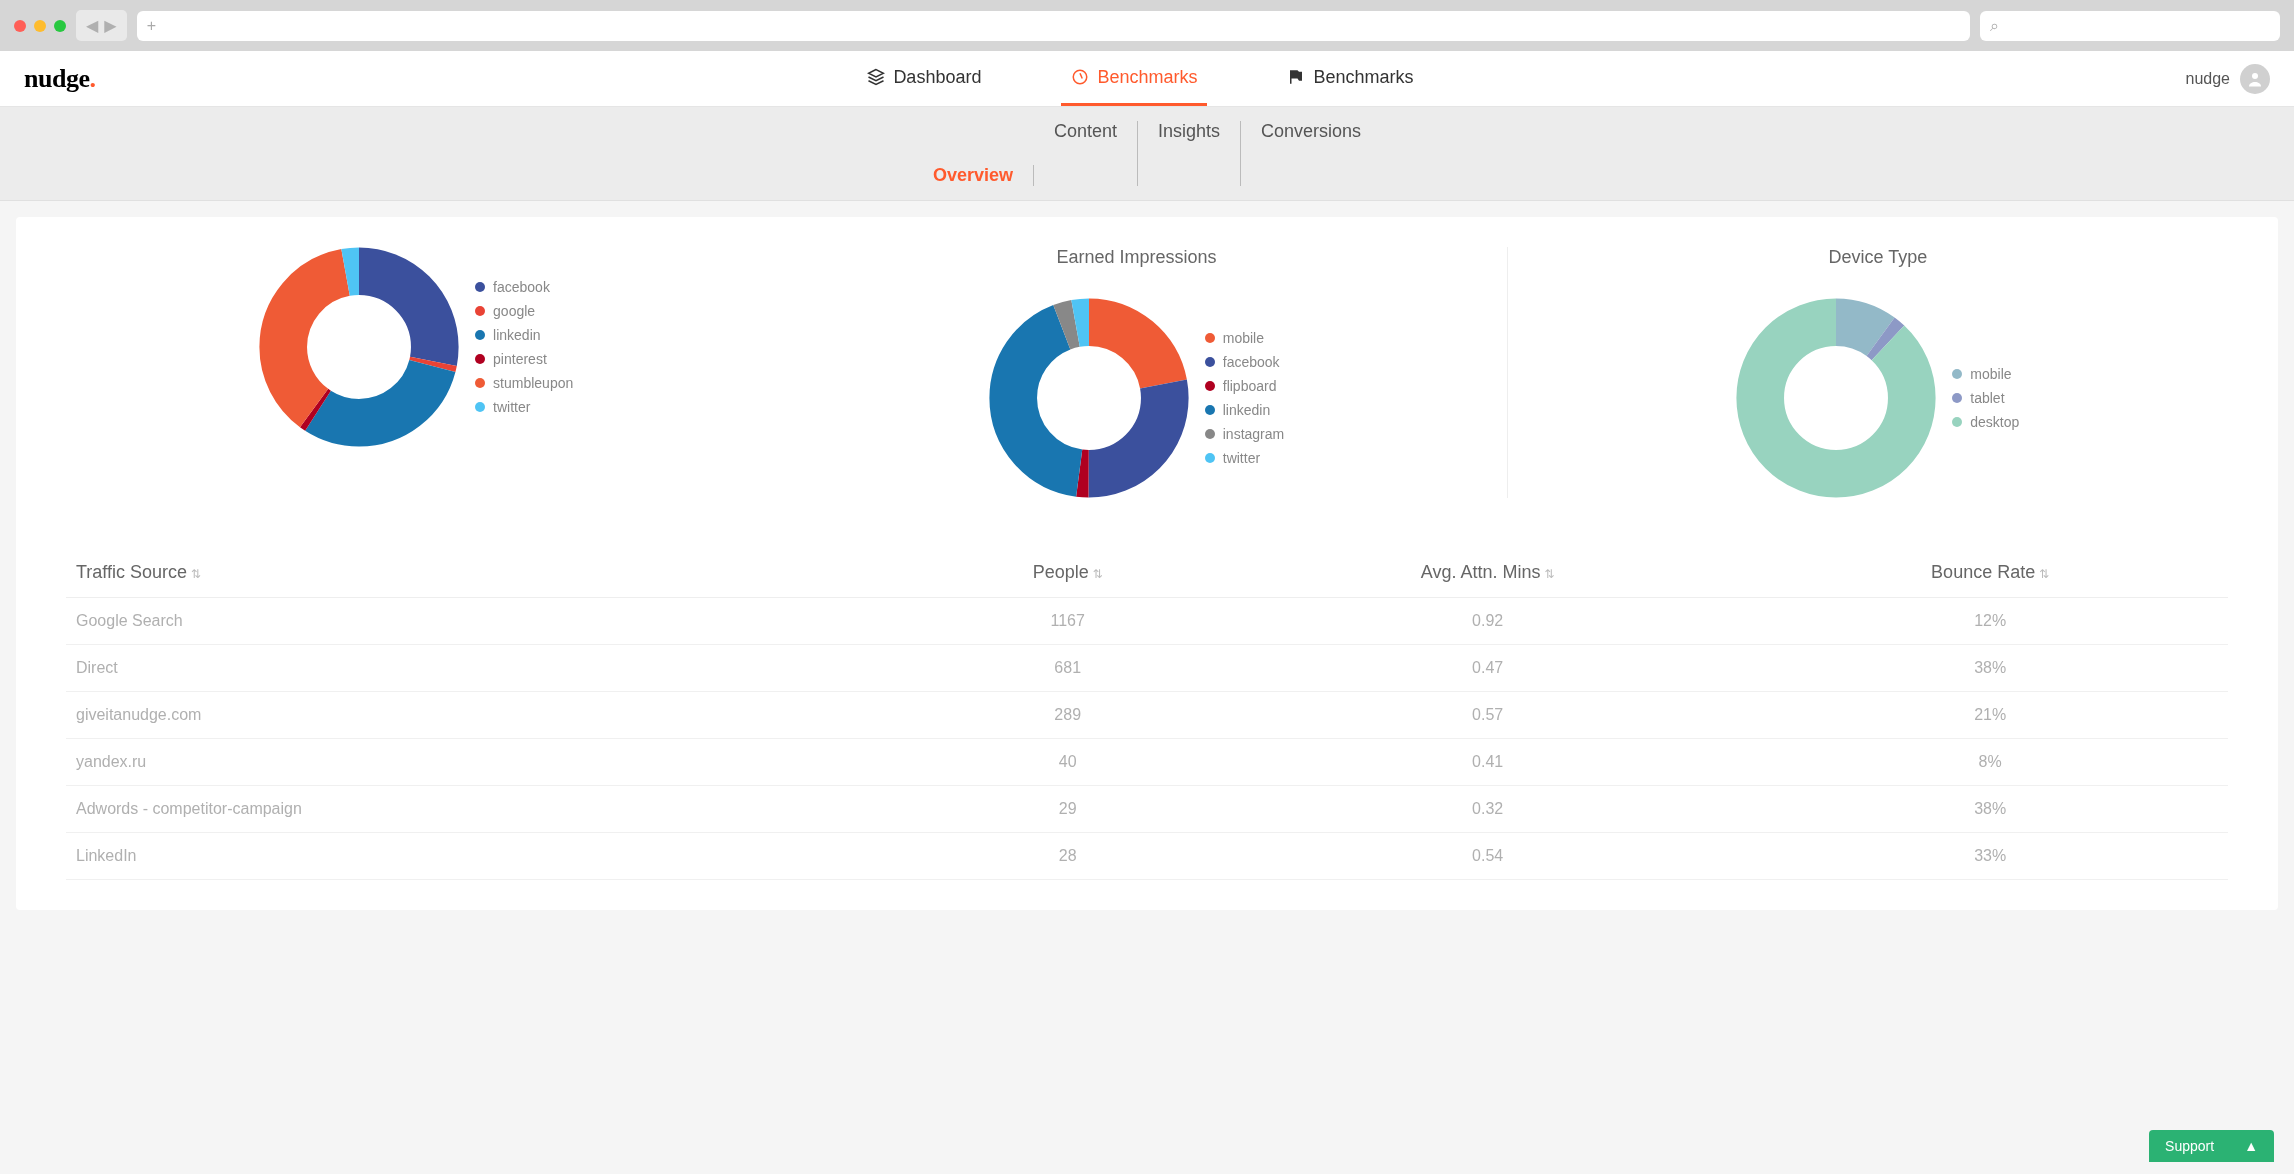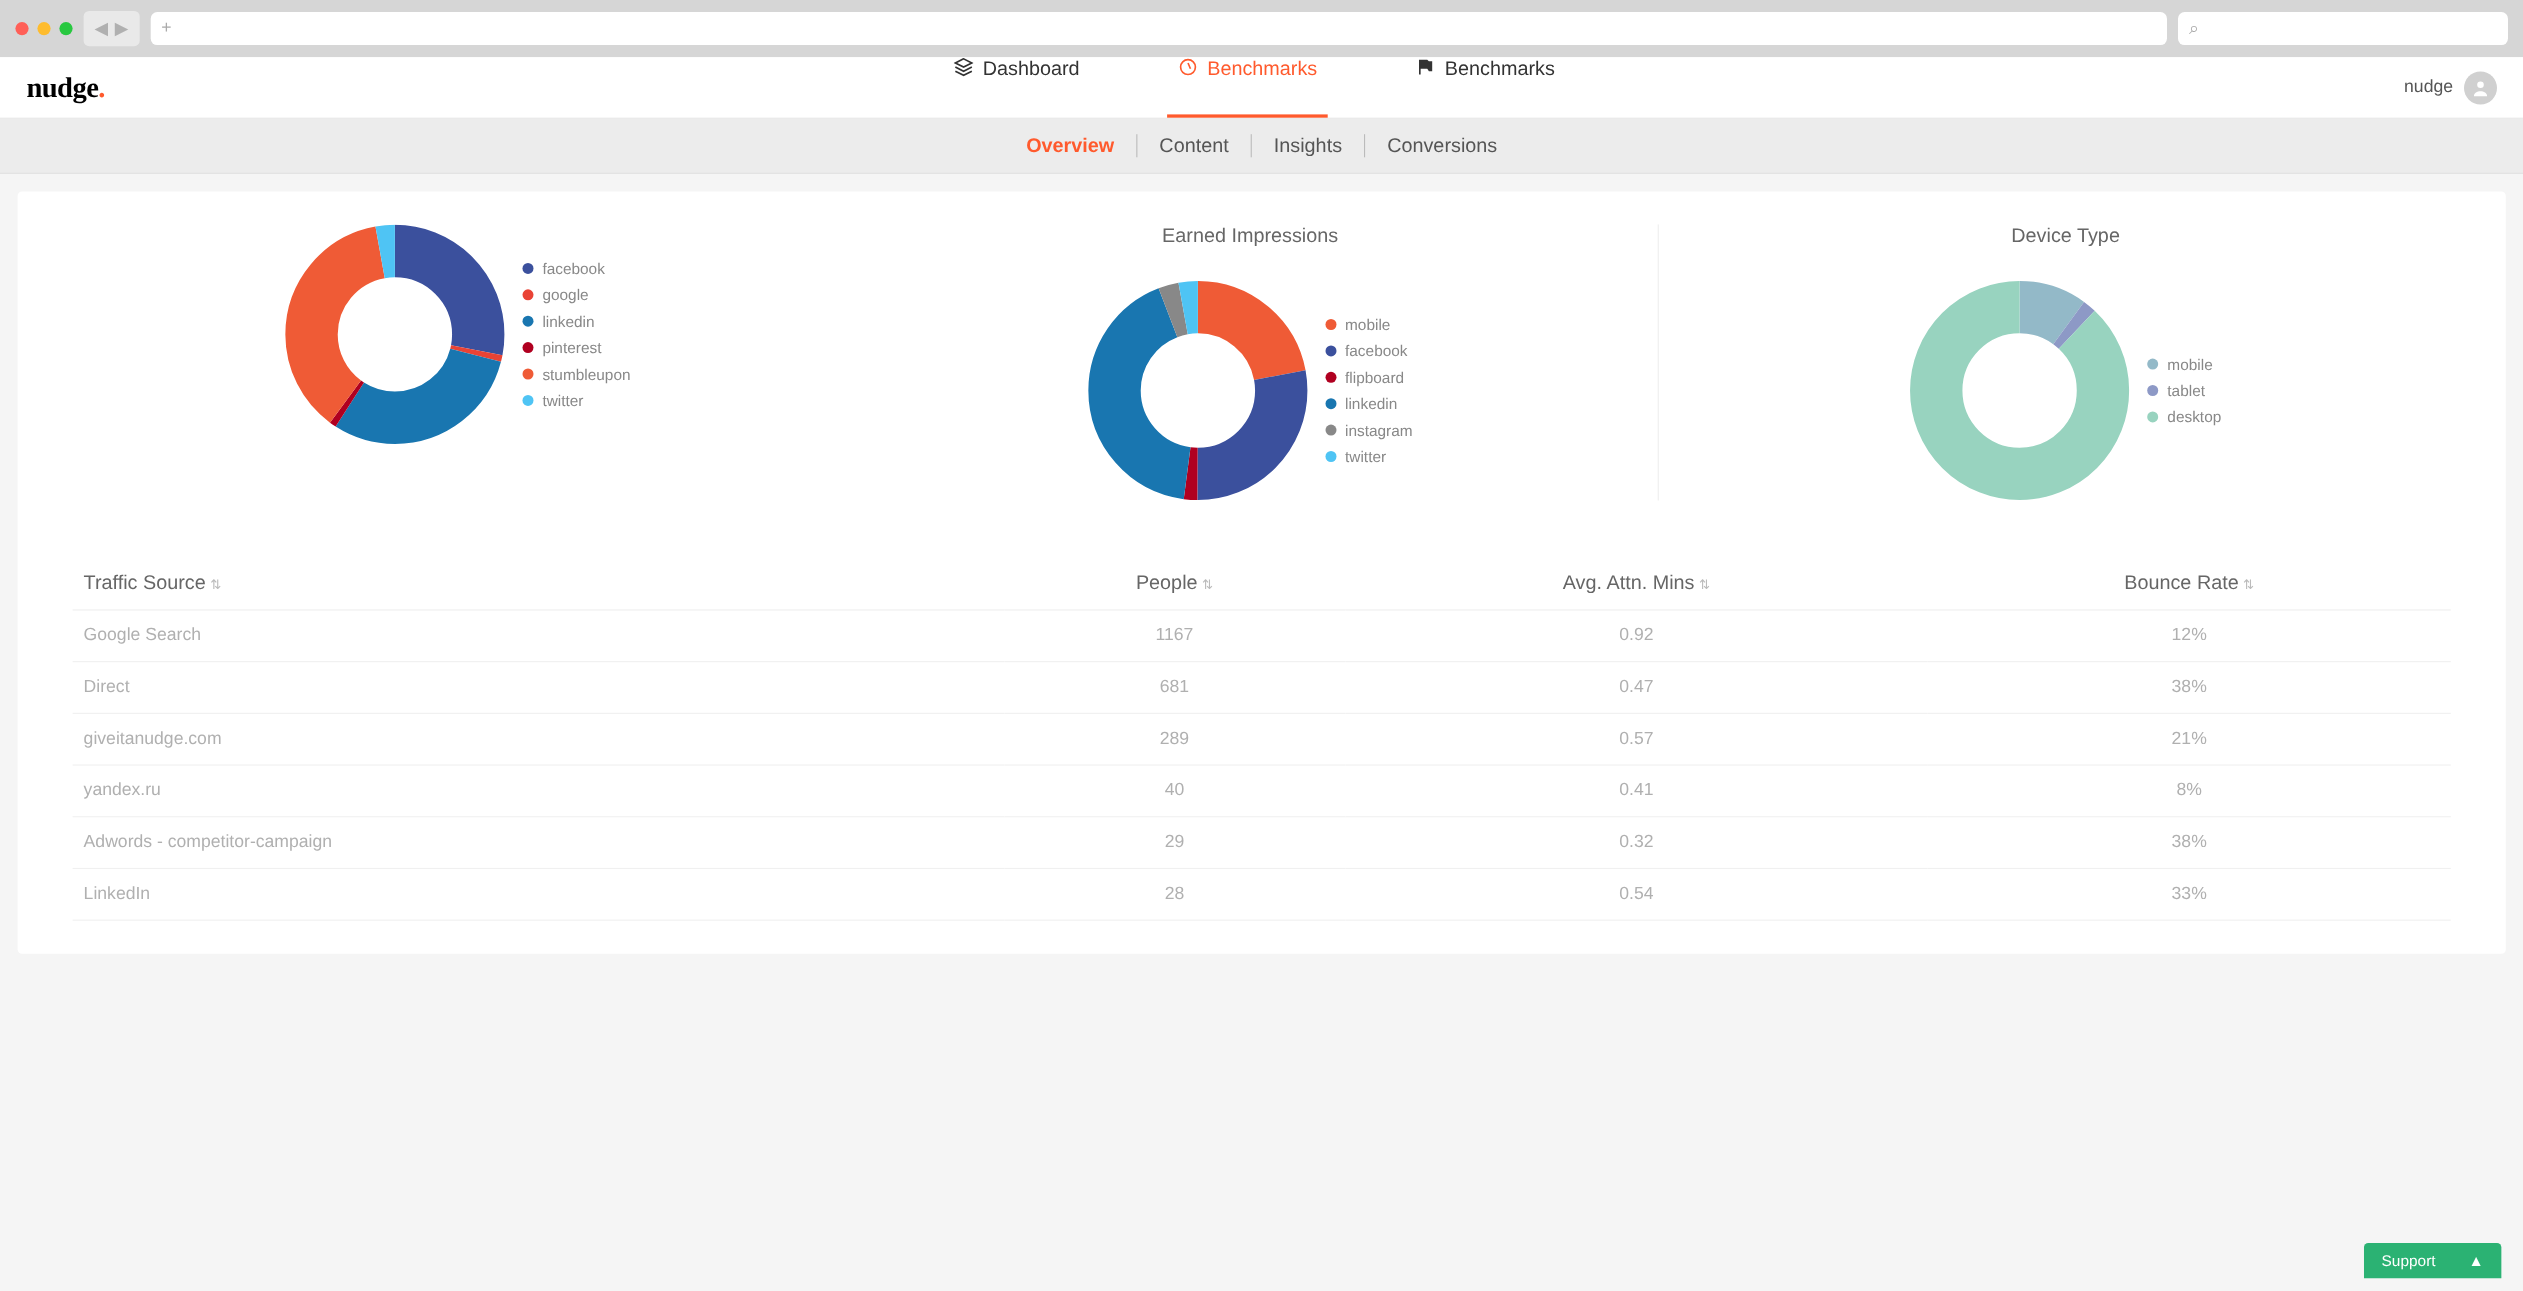--- a/index.html
+++ b/index.html
@@ -12,29 +12,29 @@
 .yellow { background: #febc2e; }
 .green { background: #28c840; }
 .nav-arrows { background: #e9e9e9; border-radius: 5px; padding: 6px 10px; display: flex; gap: 6px; color: #b0b0b0; }
 .url-bar { flex: 1; background: #fff; border-radius: 6px; height: 30px; display: flex; align-items: center; padding: 0 10px; color: #aaa; }
 .search-bar { width: 300px; background: #fff; border-radius: 6px; height: 30px; display: flex; align-items: center; padding: 0 10px; color: #aaa; }
 
 .top-nav { background: #fff; border-bottom: 1px solid #e5e5e5; display: flex; align-items: center; padding: 0 24px; height: 56px; }
 .logo { font-size: 26px; font-weight: bold; font-family: Georgia, serif; letter-spacing: -0.5px; }
 .logo::after { content: "."; color: #ff5a2d; }
 .nav-center { flex: 1; display: flex; justify-content: center; gap: 70px; height: 100%; align-items: stretch; }
-.nav-item { display: flex; align-items: flex-start; gap: 8px; font-size: 18px; color: #333; cursor: pointer; border-bottom: 3px solid transparent; padding: 0 10px; }
+.nav-item { display: flex; align-items: center; gap: 8px; font-size: 18px; color: #333; cursor: pointer; border-bottom: 3px solid transparent; padding: 0 10px; }
 .nav-item.active { color: #ff5a2d; border-bottom-color: #ff5a2d; }
 .user-section { display: flex; align-items: center; gap: 10px; color: #555; }
 .avatar { width: 30px; height: 30px; border-radius: 50%; background: #d0d0d0; display: flex; align-items: center; justify-content: center; color: #fff; }
 
 .subnav { background: #ececec; display: flex; justify-content: center; gap: 0; padding: 14px 0; border-bottom: 1px solid #e0e0e0; }
 .subnav-item { font-size: 18px; color: #555; padding: 0 20px; cursor: pointer; border-right: 1px solid #bbb; }
 .subnav-item:last-child { border-right: none; }
-.subnav-item.active { color: #ff5a2d; font-weight: bold; }
+.subnav-item.active { color: #ff5a2d; font-weight: bold; margin-top: 44px; }
 
 .content { background: #fff; margin: 16px; border-radius: 4px; padding: 30px 50px; }
 
 .charts-row { display: flex; gap: 20px; justify-content: space-around; }
 .chart-block { flex: 1; }
 .chart-title { text-align: center; font-size: 18px; color: #666; margin-bottom: 30px; }
 .chart-body { display: flex; align-items: center; gap: 16px; justify-content: center; }
 .chart-block.divided { border-left: 1px solid #eee; padding-left: 20px; }
 .donut { width: 200px; height: 200px; }
 .legend { display: flex; flex-direction: column; gap: 8px; font-size: 14px; color: #888; }

